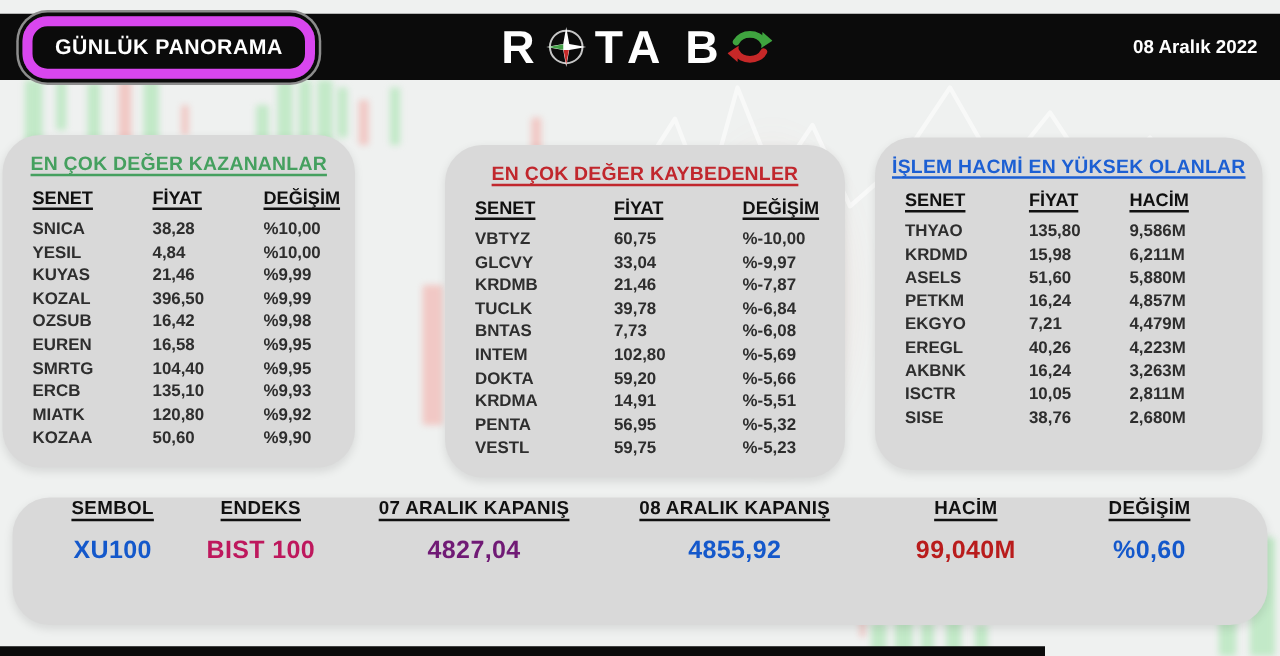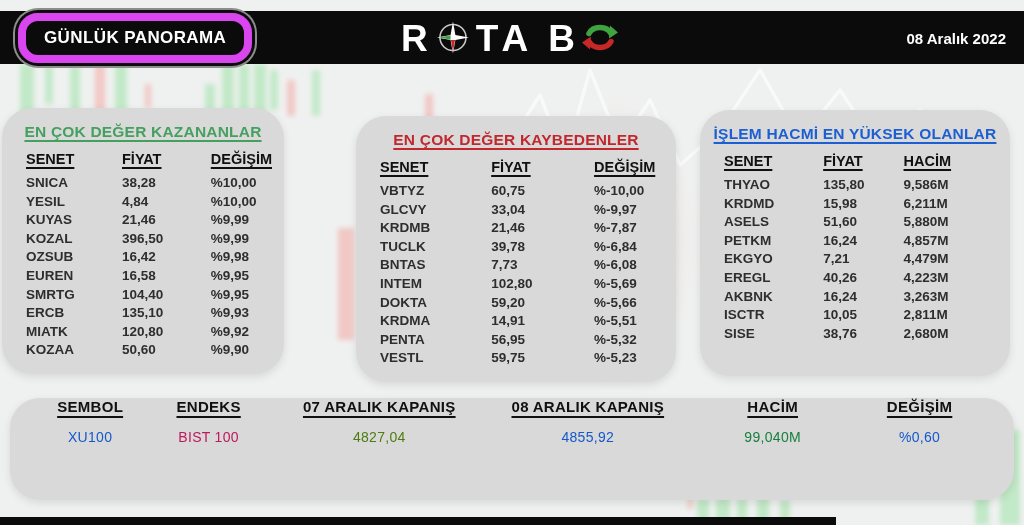--- a/index.html
+++ b/index.html
@@ -47,21 +47,21 @@
   .tbody .trow{font-size:13.5px;font-weight:bold;color:#2e2e2e;line-height:18.6px;}
   
   .summary{position:absolute;left:10px;top:398px;width:1004px;height:102px;background:#d9d9d9;
     border-radius:30px;z-index:3;display:flex;padding:0 28px;
     box-sizing:border-box;box-shadow:0 3px 8px rgba(0,0,0,0.10);}
   .sum-col{text-align:center;}
   .sum-col.c0{flex:0 0 11%;} .sum-col.c1{flex:0 0 14%;} .sum-col.c2{flex:0 0 22%;}
   .sum-col.c3{flex:0 0 22%;} .sum-col.c4{flex:0 0 17%;} .sum-col.c5{flex:0 0 14%;}
   .sum-label{font-size:15px;font-weight:bold;color:#101010;text-decoration:underline;
     text-decoration-thickness:2px;text-underline-offset:4px;letter-spacing:0.3px;white-space:nowrap;}
-  .sum-value{margin-top:14px;font-size:14px;font-weight:normal;letter-spacing:0.3px;}
+  .sum-value{margin-top:14px;font-size:20px;font-weight:bold;letter-spacing:0.3px;}
   
   .bottomstrip{position:absolute;left:0;top:517px;width:836px;height:8px;background:#0b0b0b;z-index:4;}
 </style>
 </head>
 <body>
 
 <div>
   <div class="candle cg" style="left:20px;top:64px;width:14px;height:60px;"></div>
   <div class="candle cg" style="left:45px;top:64px;width:8px;height:40px;"></div>
   <div class="candle cg" style="left:70px;top:66px;width:10px;height:56px;"></div>
@@ -293,29 +293,29 @@
     <div class="sum-col c0">
       <div class="sum-label">SEMBOL</div>
       <div class="sum-value" style="color: rgb(20, 88, 203);">XU100</div>
     </div>
     <div class="sum-col c1">
       <div class="sum-label">ENDEKS</div>
       <div class="sum-value" style="color: #be185d;">BIST 100</div>
     </div>
     <div class="sum-col c2">
       <div class="sum-label">07 ARALIK KAPANIŞ</div>
-      <div class="sum-value" style="color: #4d7c0f;">4827,04</div>
+      <div class="sum-value" style="color: #701a75;">4827,04</div>
     </div>
     <div class="sum-col c3">
       <div class="sum-label">08 ARALIK KAPANIŞ</div>
       <div class="sum-value" style="color: rgb(20, 88, 203);">4855,92</div>
     </div>
     <div class="sum-col c4">
       <div class="sum-label">HACİM</div>
-      <div class="sum-value" style="color: #15803d;">99,040M</div>
+      <div class="sum-value" style="color: #b91c1c;">99,040M</div>
     </div>
     <div class="sum-col c5">
       <div class="sum-label">DEĞİŞİM</div>
       <div class="sum-value" style="color: rgb(20, 88, 203);">%0,60</div>
     </div>
   </div>
 
 <div class="bottomstrip"></div>
 
 </body></html>

